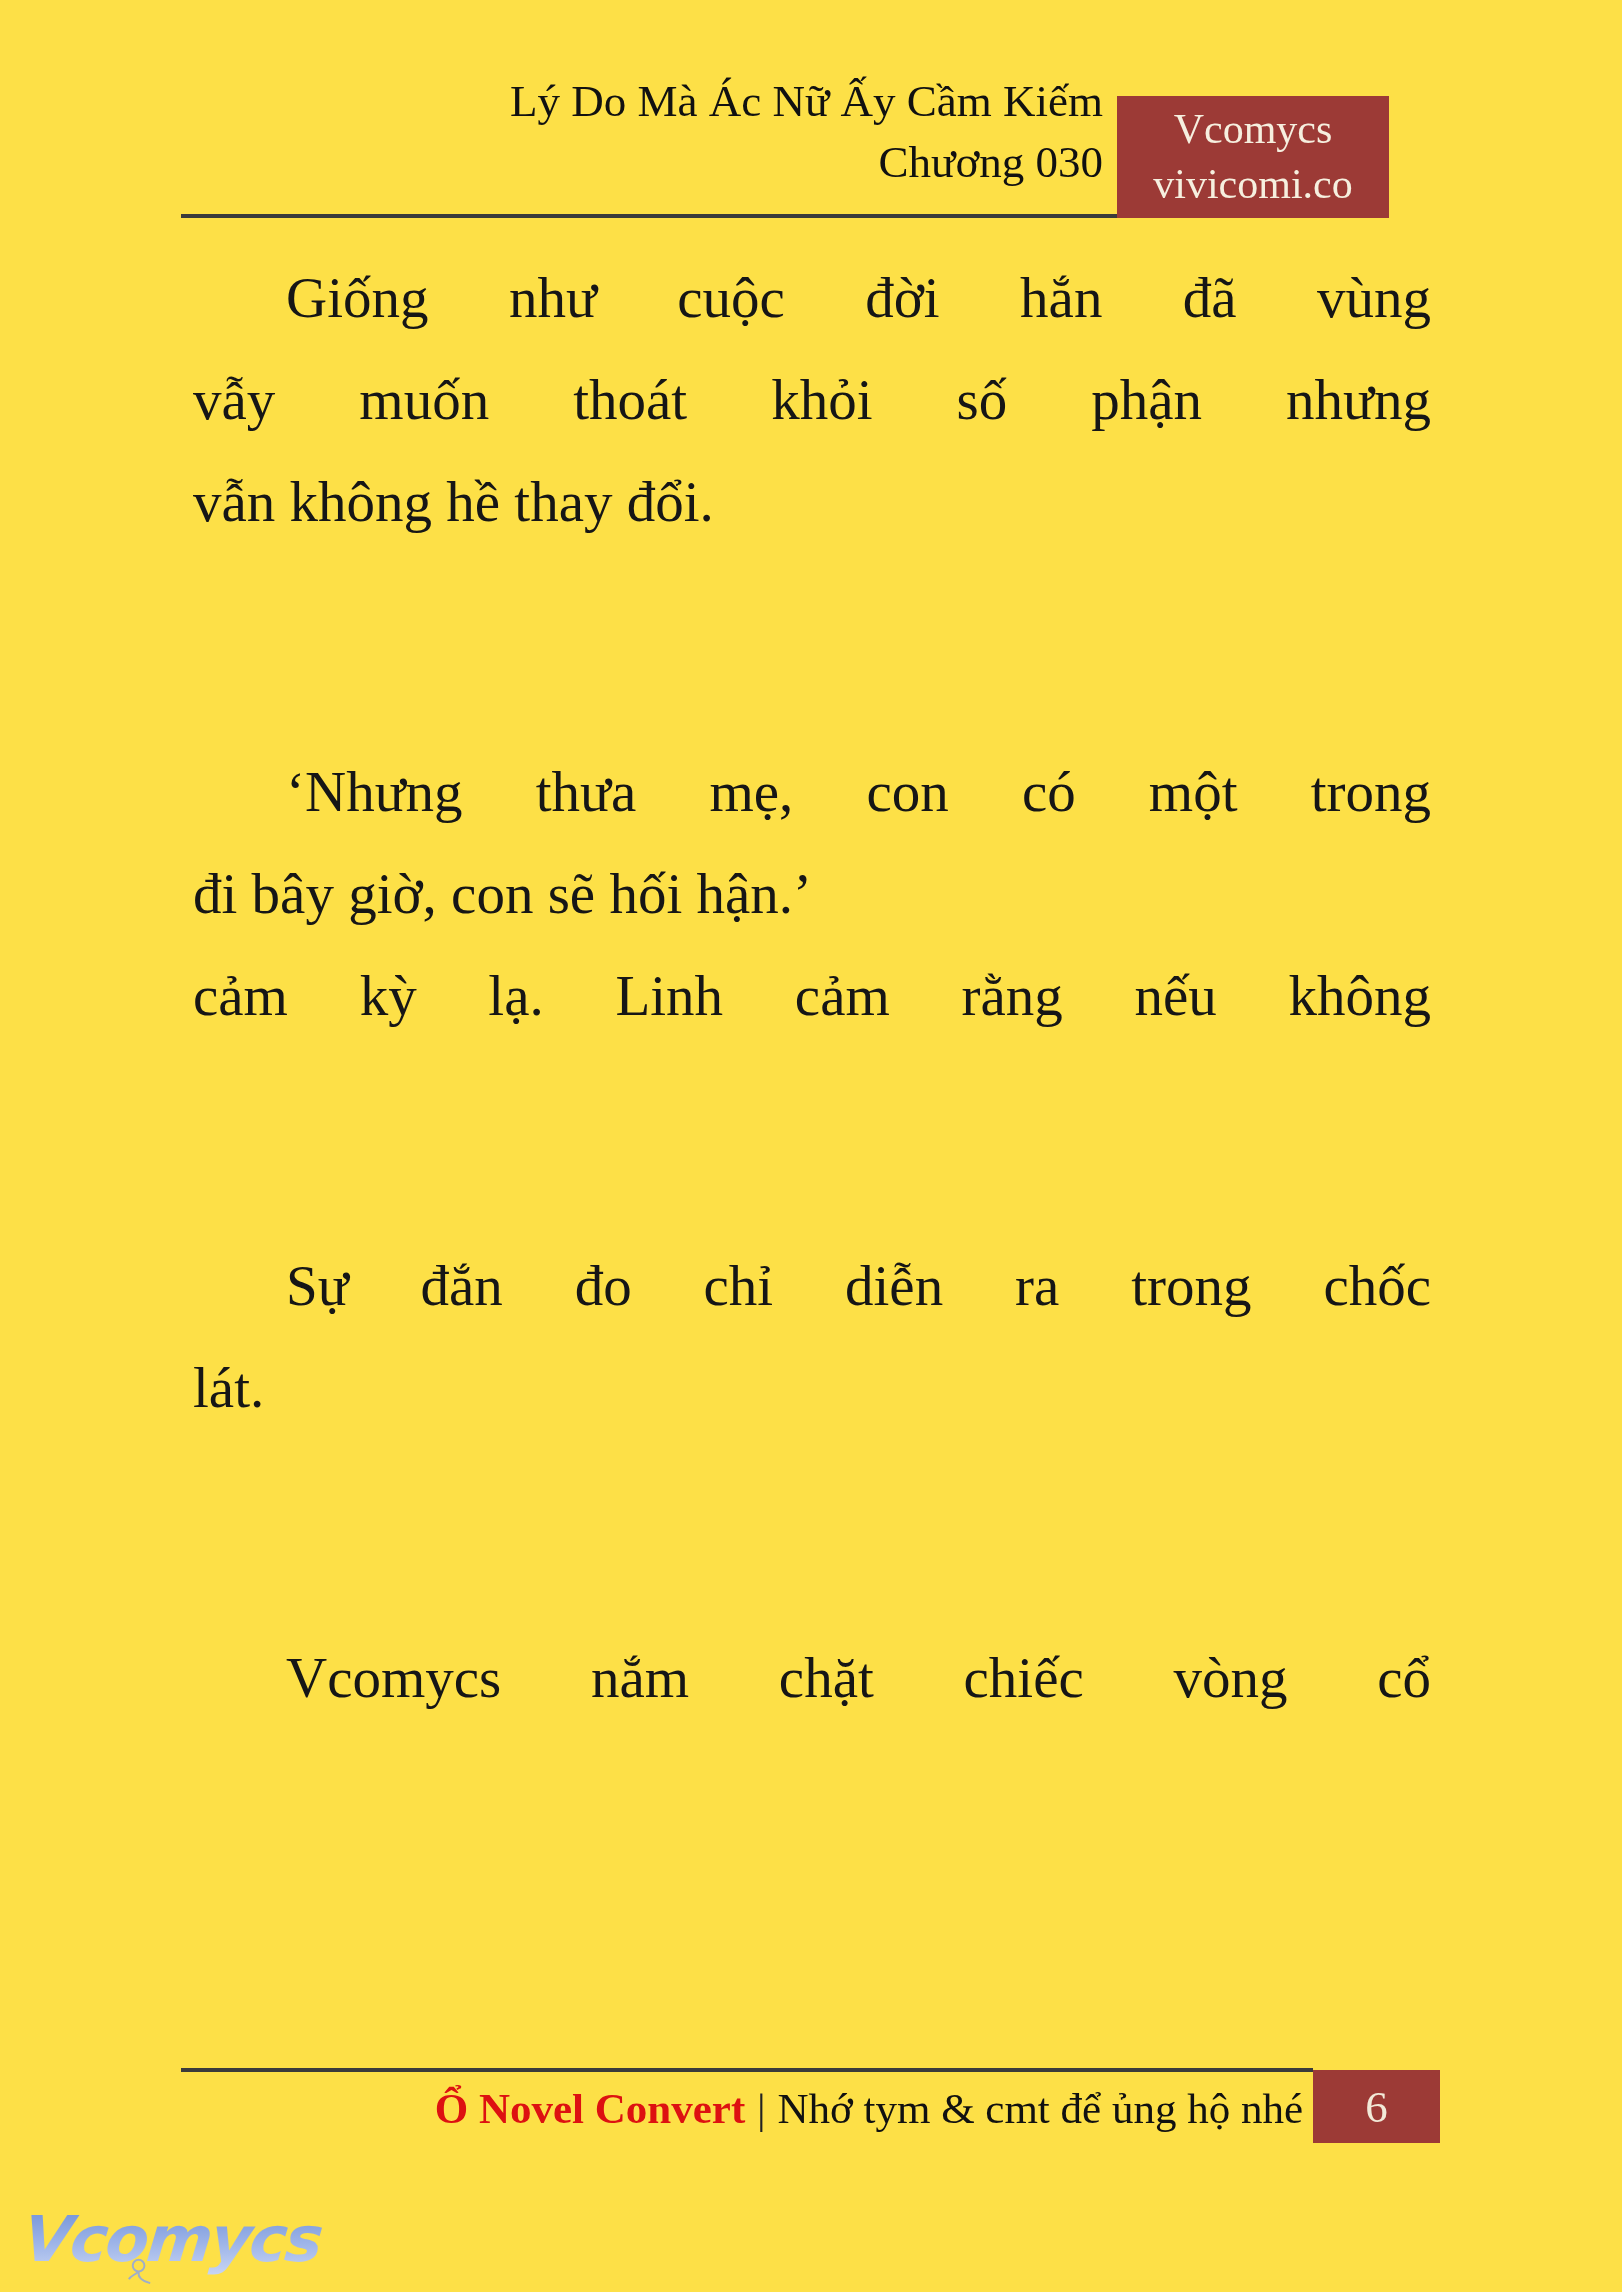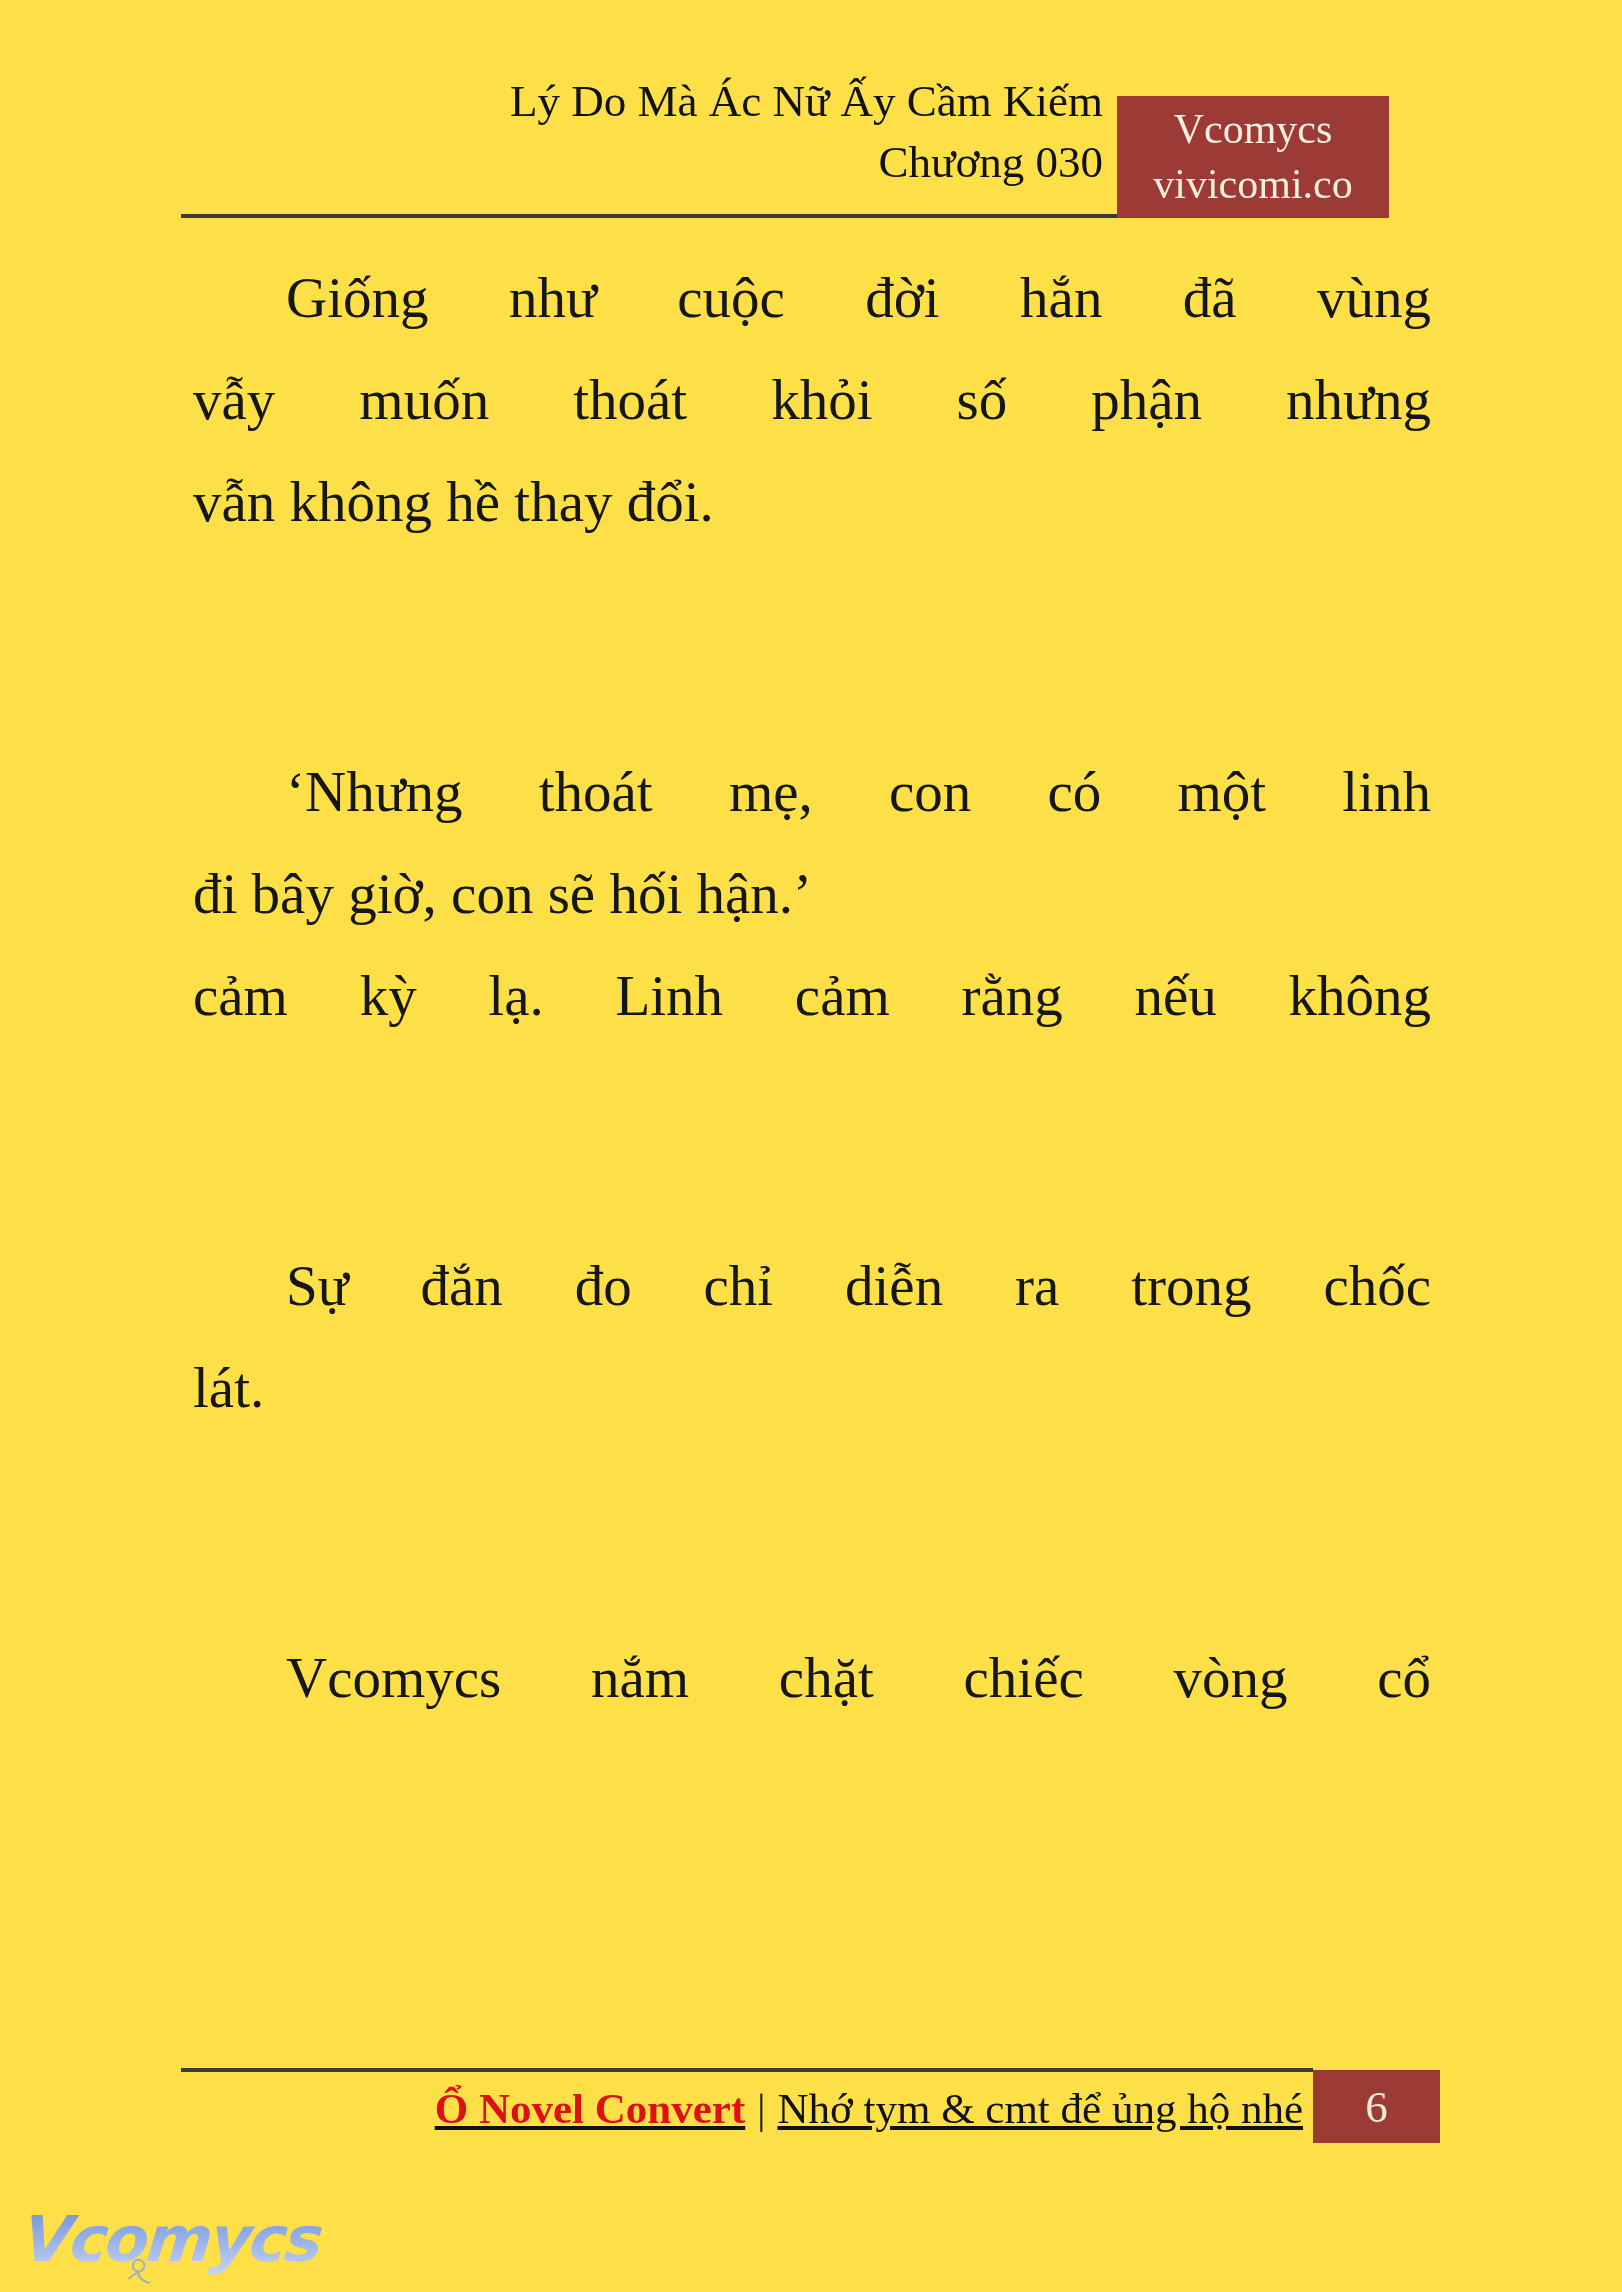--- a/index.html
+++ b/index.html
@@ -62,21 +62,20 @@
     width:1132px; height:3.9px;
     background:#3b3b3b;
   }
   .footer-text {
     position:absolute;
     top:2078px; right:319px;
     font-size:43px;
     line-height:61px;
     white-space:nowrap;
     color:#111111;
-    text-decoration:underline;
   }
   .footer-brand { color:#dd1111; font-weight:bold; }
   .footer-sep { color:#222222; padding:0 11.8px; }
   .page-number-badge {
     position:absolute;
     left:1313px; top:2070px;
     width:127px; height:73px;
     background:#9c3a36;
     color:#f2e9d8;
     font-size:45px;
@@ -122,21 +121,21 @@
 
   <div class="header-rule"></div>
 
   <div class="body-text">
       <div class="para">
         <div class="pline first fill">Giống như cuộc đời hắn đã vùng</div>
         <div class="pline fill">vẫy muốn thoát khỏi số phận nhưng</div>
         <div class="pline">vẫn không hề thay đổi.</div>
       </div>
       <div class="para">
-        <div class="pline first fill">‘Nhưng thoát mẹ, con có một linh</div>
+        <div class="pline first fill">‘Nhưng thưa mẹ, con có một trong</div>
         <div class="pline">đi bây giờ, con sẽ hối hận.’</div>
         <div class="pline fill">cảm kỳ lạ. Linh cảm rằng nếu không</div>
       </div>
       <div class="para">
         <div class="pline first fill">Sự đắn đo chỉ diễn ra trong chốc</div>
         <div class="pline">lát.</div>
       </div>
       <div class="para">
         <div class="pline first fill">Vcomycs nắm chặt chiếc vòng cổ</div>
       </div>

